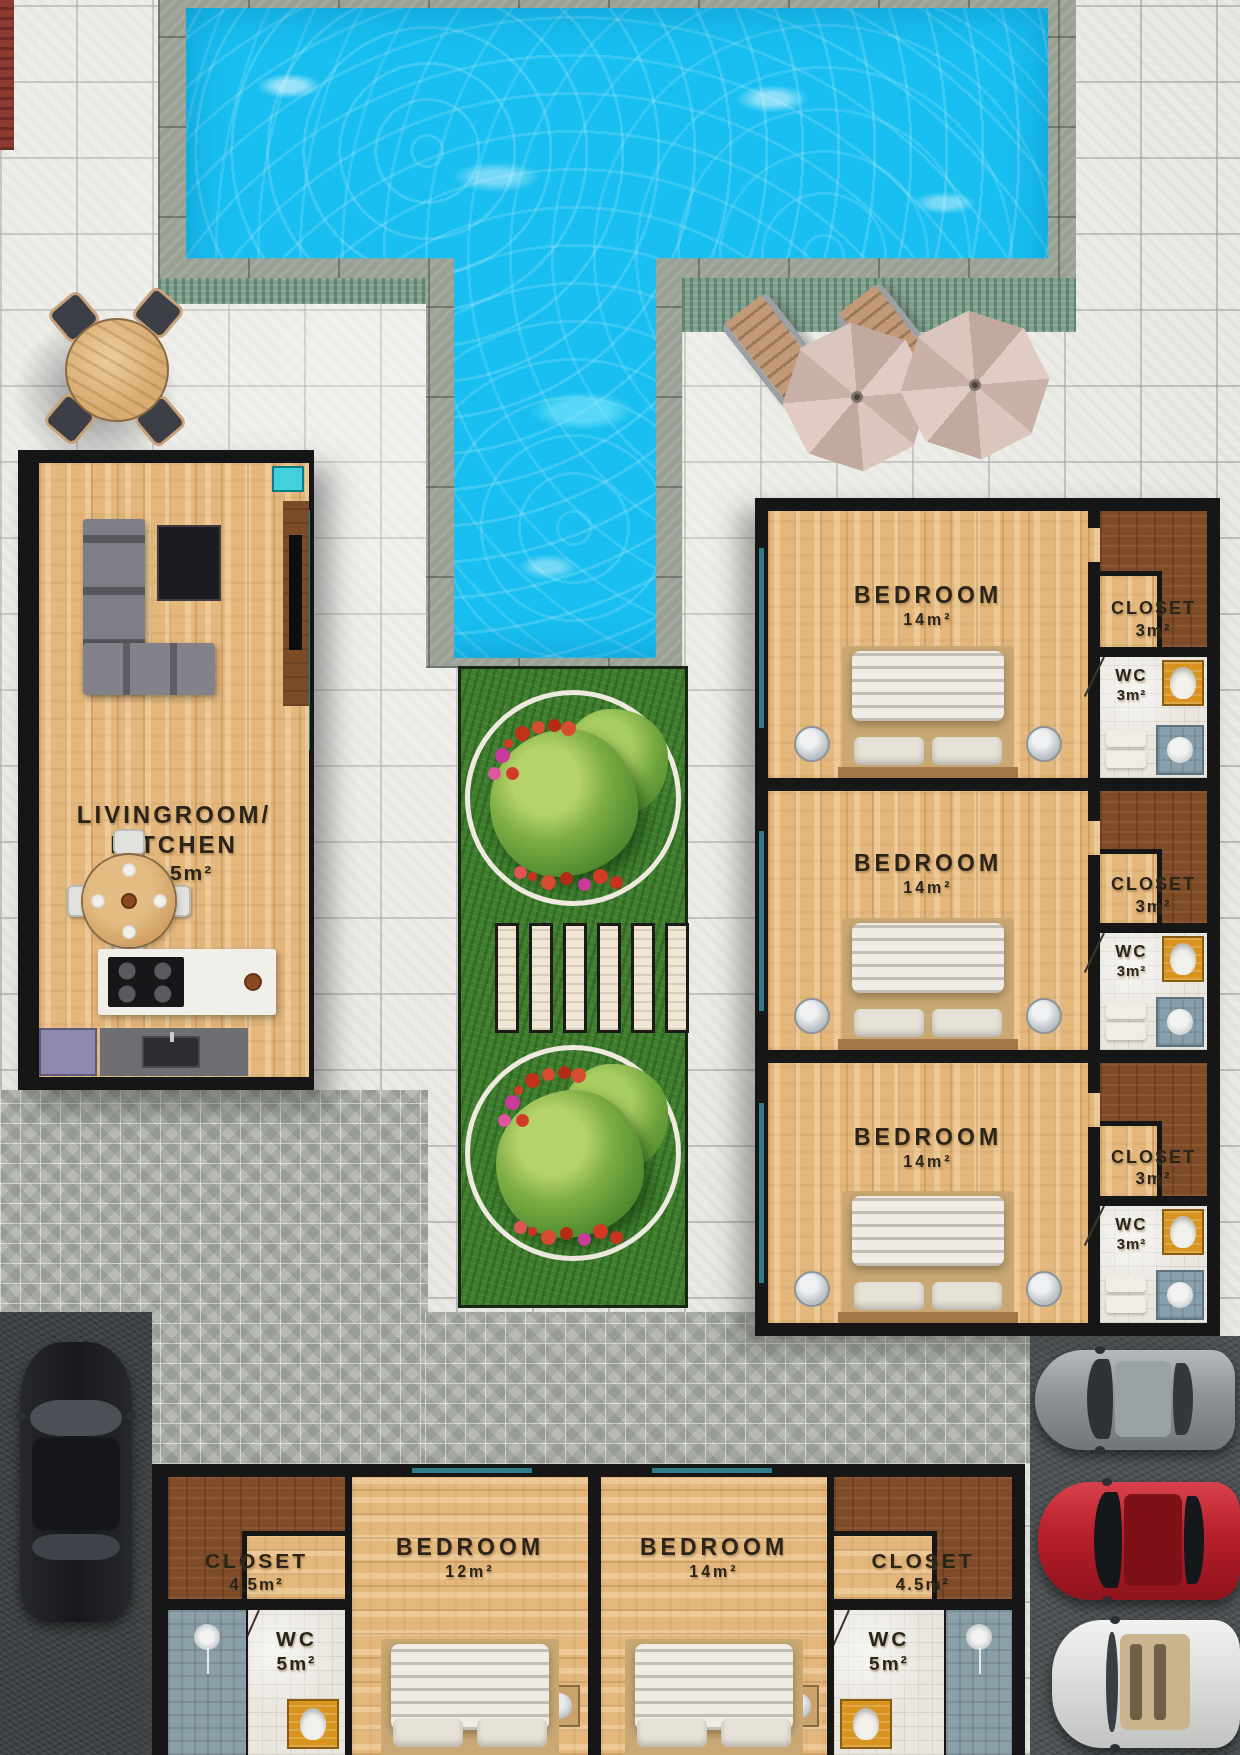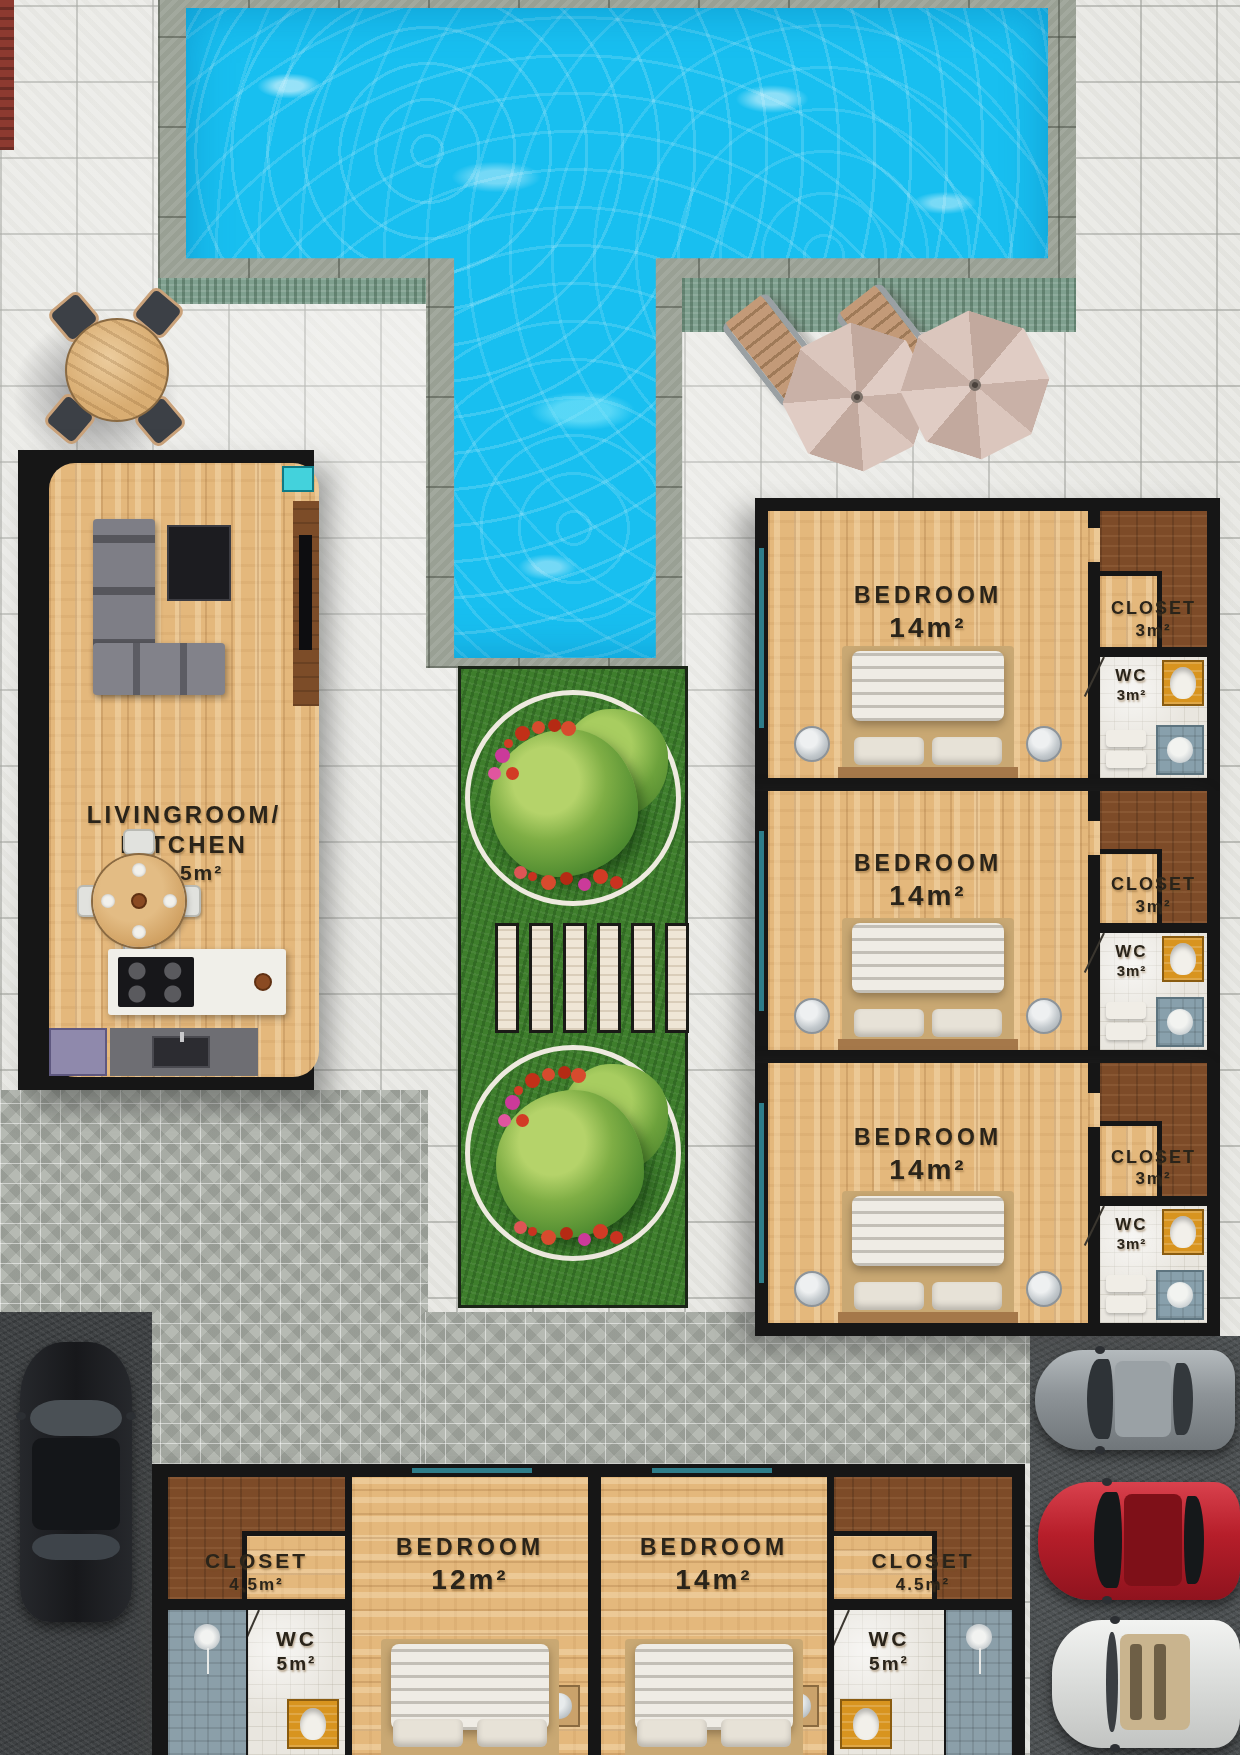--- a/index.html
+++ b/index.html
@@ -92,21 +92,21 @@
     repeating-linear-gradient(0deg, rgba(168,162,146,.28) 0 1px, transparent 1px 14px),
     repeating-linear-gradient(90deg, rgba(168,162,146,.22) 0 1px, transparent 1px 14px);}
   .shower{background-color:#8b9fa9;background-image:
     repeating-linear-gradient(0deg, rgba(0,0,0,.1) 0 2px, transparent 2px 13px),
     repeating-linear-gradient(90deg, rgba(0,0,0,.1) 0 2px, transparent 2px 13px);}
   
   .room-label{position:absolute;left:0;right:0;text-align:center;color:#2a241a;font-weight:bold;
     line-height:1.25;text-shadow:1px 2px 2px rgba(120,85,40,.45);}
   .room-label span{display:block}
   .lbl-bed .ln1{font-size:23px;letter-spacing:4px}
-  .lbl-bed .ln2{font-size:28px;letter-spacing:3px}
+  .lbl-bed .ln2{font-size:16px;letter-spacing:3px}
   .lbl-cl3 .ln1{font-size:18px;letter-spacing:2px}
   .lbl-cl3 .ln2{font-size:17px;letter-spacing:2px}
   .lbl-wc3 .ln1{font-size:17px;letter-spacing:2px}
   .lbl-wc3 .ln2{font-size:15px;letter-spacing:1px}
   .lbl-cl45 .ln1{font-size:21px;letter-spacing:3px}
   .lbl-cl45 .ln2{font-size:17px;letter-spacing:2px}
   .lbl-wc5 .ln1{font-size:21px;letter-spacing:3px}
   .lbl-wc5 .ln2{font-size:19px;letter-spacing:2px}
   .lbl-lr span{font-size:24px;letter-spacing:3px}
   .lbl-lr .ln3{font-size:21px;letter-spacing:2px}
@@ -151,21 +151,21 @@
   .pl{left:16px}.pr{right:16px}
   .hboard{position:absolute;left:0;right:0;bottom:0;height:11px;background:#a5784a;}
   .bed.cut{bottom:-44px;height:160px;width:186px;}
   .stool{position:absolute;bottom:16px;width:36px;height:36px;border-radius:50%;border:2px solid #8d949a;
     background:radial-gradient(circle at 40% 35%, #eef0f1 0 30%, #c3c9cd 60%, #9aa1a6 100%);}
   .st-l{left:26px}.st-r{right:26px}
   .nstand{position:absolute;width:42px;height:42px;background:#caa26b;border:2px solid #8a6a40;}
   .ncircle{width:26px;height:26px;border-radius:50%;margin:6px auto;
     background:radial-gradient(circle at 40% 35%, #e8ebec 0 35%, #b9c0c4 75%, #98a0a5 100%);}
   
-  .lr-floor{position:absolute;left:31px;top:13px;width:270px;height:614px;border-radius:26px;}
+  .lr-floor{position:absolute;left:21px;top:13px;width:270px;height:614px;}
   .aqua{position:absolute;left:233px;top:3px;width:32px;height:26px;background:#43d2dc;border:2px solid #0e7a86;}
   .console{position:absolute;left:244px;top:38px;width:26px;height:205px;background:#7c4c28;
     background-image:repeating-linear-gradient(0deg, rgba(0,0,0,.15) 0 2px, transparent 2px 14px);}
   .tv{position:absolute;left:250px;top:72px;width:13px;height:115px;background:#0d0d10;}
   .sofaV{position:absolute;left:44px;top:56px;width:62px;height:172px;background:#56565c;border-radius:4px;
     background-image:repeating-linear-gradient(0deg, #7e7e86 0 44px, #56565c 44px 52px);box-shadow:2px 3px 6px rgba(0,0,0,.35);}
   .sofaH{position:absolute;left:44px;top:180px;width:132px;height:52px;background:#5c5c63;border-radius:4px;
     background-image:repeating-linear-gradient(90deg, #82828a 0 40px, #5c5c63 40px 47px);box-shadow:2px 3px 6px rgba(0,0,0,.35);}
   .ctable{position:absolute;left:118px;top:62px;width:64px;height:76px;background:#1c1c20;border:2px solid #3c3c42;}
   .dtable{position:absolute;left:44px;top:392px;width:92px;height:92px;border-radius:50%;

